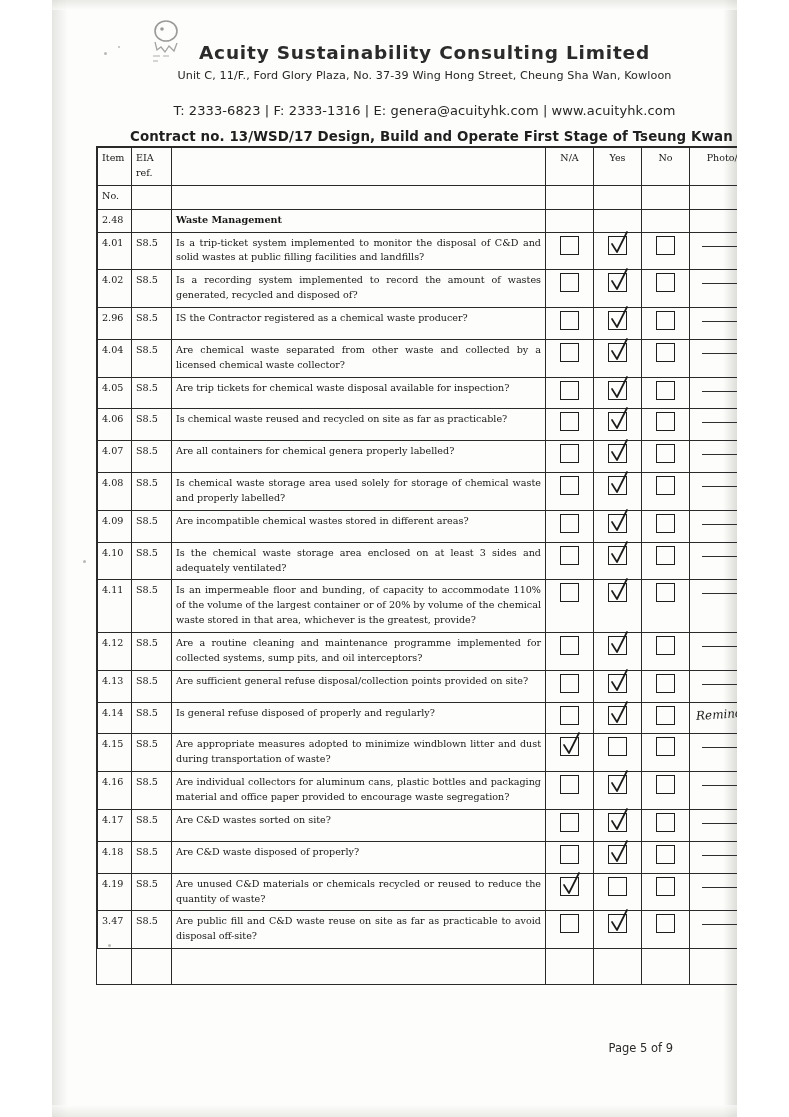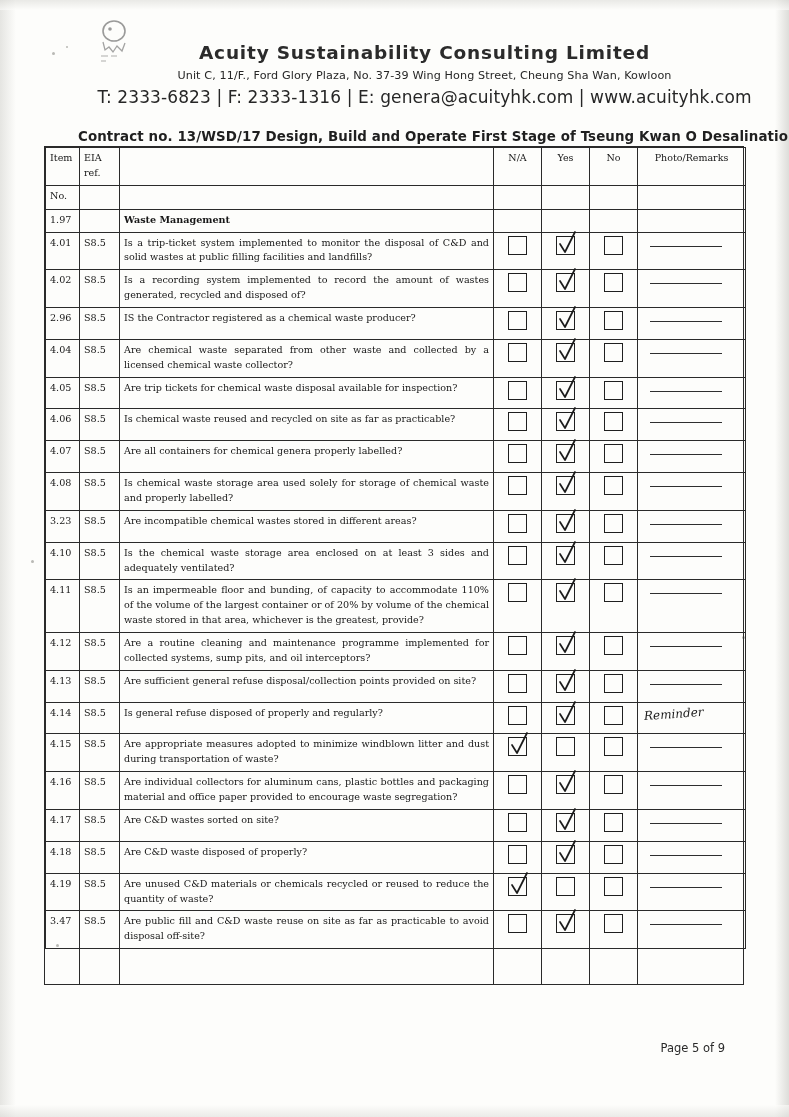--- a/index.html
+++ b/index.html
@@ -6,25 +6,26 @@
     margin: 0;
     padding: 0;
     background: #ffffff;
   }
   body {
     font-family: "Liberation Sans", sans-serif;
     color: #1a1a1a;
   }
   .page {
     position: relative;
-    width: 789px;
+    width: 670px;
     height: 1117px;
     margin: 0 auto;
     background: #fdfdfb;
     overflow: hidden;
+    padding-left: 15px;
   }
   
   .scan-edge-left {
     position: absolute;
     left: 0; top: 0; bottom: 0;
     width: 16px;
     background: linear-gradient(to right, #d8d8d4, #fdfdfb);
     opacity: .65;
   }
   .scan-edge-right {
@@ -68,23 +69,23 @@
   .company-address {
     font-family: "DejaVu Sans", sans-serif;
     font-size: 11.2px;
     color: #262626;
     margin-top: 6px;
     margin-left: 60px;
     letter-spacing: .1px;
   }
   .company-contact {
     font-family: "DejaVu Sans", sans-serif;
-    font-size: 17px;
+    font-size: 13px;
     color: #262626;
-    margin-top: 5px;
+    margin-top: 21px;
     margin-left: 60px;
     letter-spacing: .1px;
   }
   .logo {
     position: absolute;
     left: 95px;
     top: 18px;
     width: 42px;
     height: 46px;
     opacity: .55;
@@ -309,21 +310,21 @@
           <td class="hdr-item-no" style="border-top:none;"></td>
           <td style="border-top:none;"></td>
           <td style="border-top:none;"></td>
           <td style="border-top:none;"></td>
           <td style="border-top:none;"></td>
           <td style="border-top:none;"></td>
         </tr>
       </thead>
       <tbody id="rows-body">
           <tr class="section">
-            <td class="item">1.97</td>
+            <td class="item">2.48</td>
             <td class="eia"></td>
             <td class="q">Waste Management</td>
             <td class="tick"></td>
             <td class="tick"></td>
             <td class="tick"></td>
             <td class="remarks"></td>
           </tr>
           <tr>
             <td class="item">4.01</td>
             <td class="eia">S8.5</td>
@@ -438,21 +439,21 @@
                   <svg viewBox="0 0 20 26" width="20" height="26">
                     <path d="M2 14 L7 22 L17 2" fill="none" stroke="#1b1b1b" stroke-width="1.7" stroke-linecap="round" stroke-linejoin="round"></path>
                   </svg>
                 </span></span></td>
             <td class="tick"><span class="box"></span></td>
             <td class="remarks">
               <span class="rem-line"></span>
             </td>
           </tr>
           <tr>
-            <td class="item">3.23</td>
+            <td class="item">4.09</td>
             <td class="eia">S8.5</td>
             <td class="q">Are incompatible chemical wastes stored in different areas?</td>
             <td class="tick"><span class="box"></span></td>
             <td class="tick"><span class="box"><span class="tickmark">
                   <svg viewBox="0 0 20 26" width="20" height="26">
                     <path d="M2 14 L7 22 L17 2" fill="none" stroke="#1b1b1b" stroke-width="1.7" stroke-linecap="round" stroke-linejoin="round"></path>
                   </svg>
                 </span></span></td>
             <td class="tick"><span class="box"></span></td>
             <td class="remarks">

